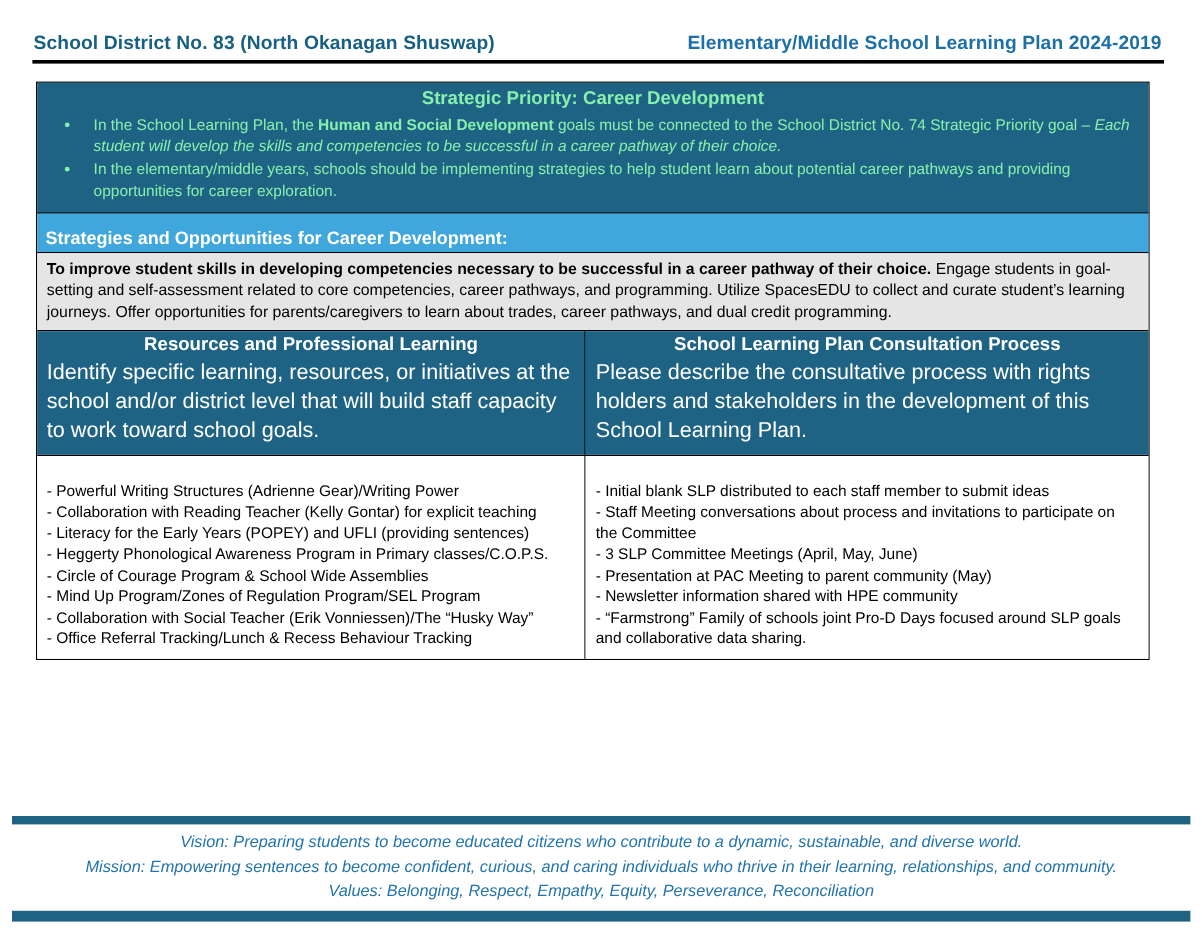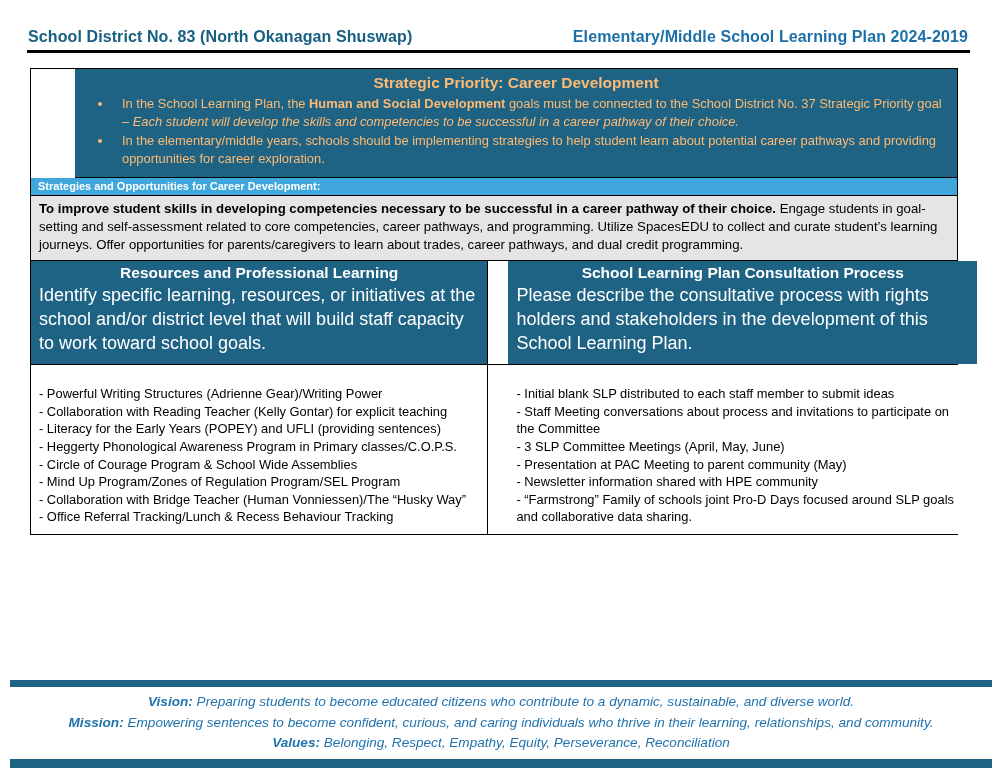--- a/index.html
+++ b/index.html
@@ -23,41 +23,41 @@
     position: absolute; top: 50px; left: 27px; width: 943px; height: 3px;
     background: var(--rule_color, #000000);
   }
 
   
   .main {
     position: absolute; top: 68px; left: 30px; width: 928px;
     border: 1.5px solid #000; background: #fff;
   }
   .sp-box {
-    background: var(--dark_teal, #1F6384); color: #fdba74;
-    padding: 5px 10px 8px 10px; border-bottom: 1.5px solid #000; margin-left: 44px;
+    background: var(--dark_teal, #1F6384); color: #86efac;
+    padding: 5px 10px 8px 10px; border-bottom: 1.5px solid #000;
   }
   .sp-title { text-align: center; font-weight: 700; font-size: 15.5px; margin-bottom: 3px; }
   .sp-bullets { margin: 0 0 0 0; padding-left: 28px; font-size: 12.9px; line-height: 1.36; list-style: disc outside; }
   .sp-bullets li { padding-left: 9px; margin-bottom: 2px; }
   .sp-bullets i { font-style: italic; }
 
   .bar {
     background: var(--light_blue, #3FA7DC); color: #fff;
-    font-weight: 700; font-size: 11px;
-    padding: 2px 7px 3px 7px; border-bottom: 1.5px solid #000;
+    font-weight: 700; font-size: 15px;
+    padding: 12px 7px 3px 7px; border-bottom: 1.5px solid #000;
   }
 
   .para {
     background: #e5e5e5; color: #000;
     font-size: 13.2px; line-height: 1.37;
     padding: 4px 8px 6px 8px; border-bottom: 1.5px solid #000;
   }
 
-  .cols { display: flex; width: 100%; gap: 20px; }
+  .cols { display: flex; width: 100%; }
   .cols .cell { flex: 0 0 49.4%; max-width: 49.4%; }
   .cols .cell.right { flex: 0 0 50.6%; max-width: 50.6%; }
   .cols .cell.left { border-right: 1.5px solid #000; }
 
   .cols-header { border-bottom: 1.5px solid #000; }
   .cols-header .cell {
     background: var(--dark_teal, #1F6384); color: #fff;
     padding: 3px 8px 8px 8px;
   }
   .col-title { text-align: center; font-weight: 700; font-size: 15.5px; margin-bottom: 2px; }
@@ -72,39 +72,39 @@
   
   .footer-bar { position: absolute; left: 10px; width: 982px; background: var(--dark_teal, #1F6384); }
   .footer-bar.top    { top: 680px; height: 7px; }
   .footer-bar.bottom { top: 759px; height: 9px; }
   .footer-text {
     position: absolute; top: 692px; left: 0; width: 1002px;
     text-align: center; font-style: italic;
     color: var(--footer_text_color, #2273AE);
     font-size: 13.6px; line-height: 20.5px;
   }
-  .footer-text b { font-weight: 700; }
+  .footer-text b { font-weight: 400; }
 </style>
 </head>
 <body>
 
 <div class="page">
 
   <div class="header">
     <span class="h-left">School District No. 83 (North Okanagan Shuswap)</span>
     <span class="h-right">Elementary/Middle School Learning Plan 2024-2019</span>
   </div>
   <div class="header-rule"></div>
 
   <div class="main">
 
     <div class="sp-box">
       <div class="sp-title">Strategic Priority: Career Development</div>
       <ul class="sp-bullets">
-        <li><span>In the School Learning Plan, the </span><b>Human and Social Development</b><span> goals must be connected to the School District No. 37 Strategic Priority goal – </span><i>Each student will develop the skills and competencies to be successful in a career pathway of their choice.</i></li>
+        <li><span>In the School Learning Plan, the </span><b>Human and Social Development</b><span> goals must be connected to the School District No. 74 Strategic Priority goal – </span><i>Each student will develop the skills and competencies to be successful in a career pathway of their choice.</i></li>
         <li><span>In the elementary/middle years, schools should be implementing strategies to help student learn about potential career pathways and providing opportunities for career exploration.</span></li>
       </ul>
     </div>
 
     <div class="bar">Strategies and Opportunities for Career Development:</div>
 
     <div class="para"><b>To improve student skills in developing competencies necessary to be successful in a career pathway of their choice.</b><span> Engage students in goal-setting and self-assessment related to core competencies, career pathways, and programming. Utilize SpacesEDU to collect and curate student’s learning journeys. Offer opportunities for parents/caregivers to learn about trades, career pathways, and dual credit programming.</span></div>
 
     <div class="cols cols-header">
       <div class="cell left">
@@ -118,21 +118,21 @@
     </div>
 
     <div class="cols cols-body">
       <div class="cell left">
           <div class="list-item">- Powerful Writing Structures (Adrienne Gear)/Writing Power</div>
           <div class="list-item">- Collaboration with Reading Teacher (Kelly Gontar) for explicit teaching</div>
           <div class="list-item">- Literacy for the Early Years (POPEY) and UFLI (providing sentences)</div>
           <div class="list-item">- Heggerty Phonological Awareness Program in Primary classes/C.O.P.S.</div>
           <div class="list-item">- Circle of Courage Program &amp; School Wide Assemblies</div>
           <div class="list-item">- Mind Up Program/Zones of Regulation Program/SEL Program</div>
-          <div class="list-item">- Collaboration with Bridge Teacher (Human Vonniessen)/The “Husky Way”</div>
+          <div class="list-item">- Collaboration with Social Teacher (Erik Vonniessen)/The “Husky Way”</div>
           <div class="list-item">- Office Referral Tracking/Lunch &amp; Recess Behaviour Tracking</div>
         </div>
       <div class="cell right">
           <div class="list-item">- Initial blank SLP distributed to each staff member to submit ideas</div>
           <div class="list-item">- Staff Meeting conversations about process and invitations to participate on the Committee</div>
           <div class="list-item">- 3 SLP Committee Meetings (April, May, June)</div>
           <div class="list-item">- Presentation at PAC Meeting to parent community (May)</div>
           <div class="list-item">- Newsletter information shared with HPE community</div>
           <div class="list-item">- “Farmstrong” Family of schools joint Pro-D Days focused around SLP goals and collaborative data sharing.</div>
         </div>

